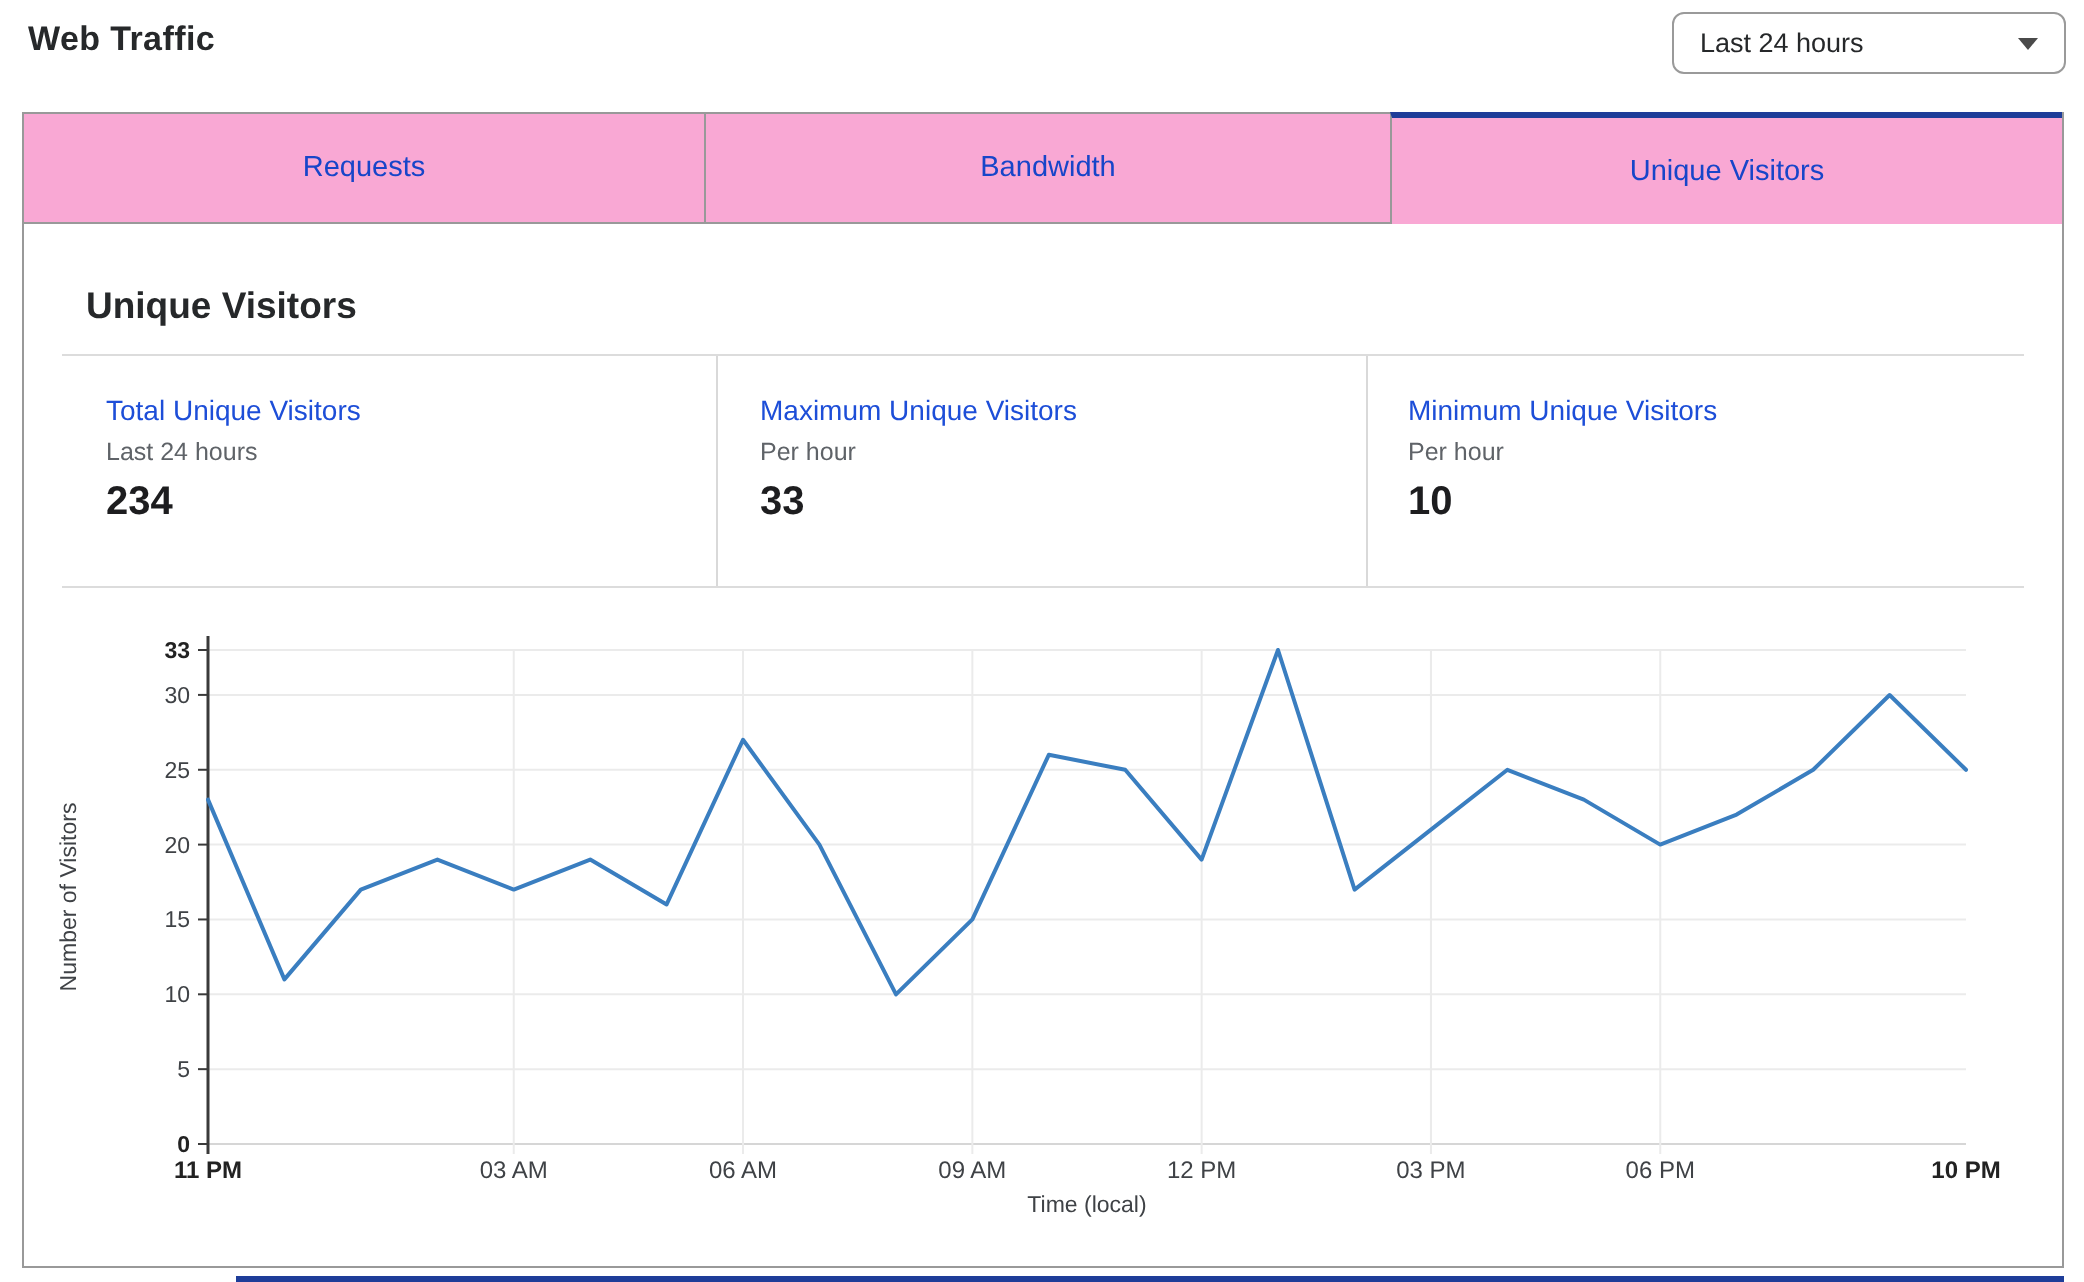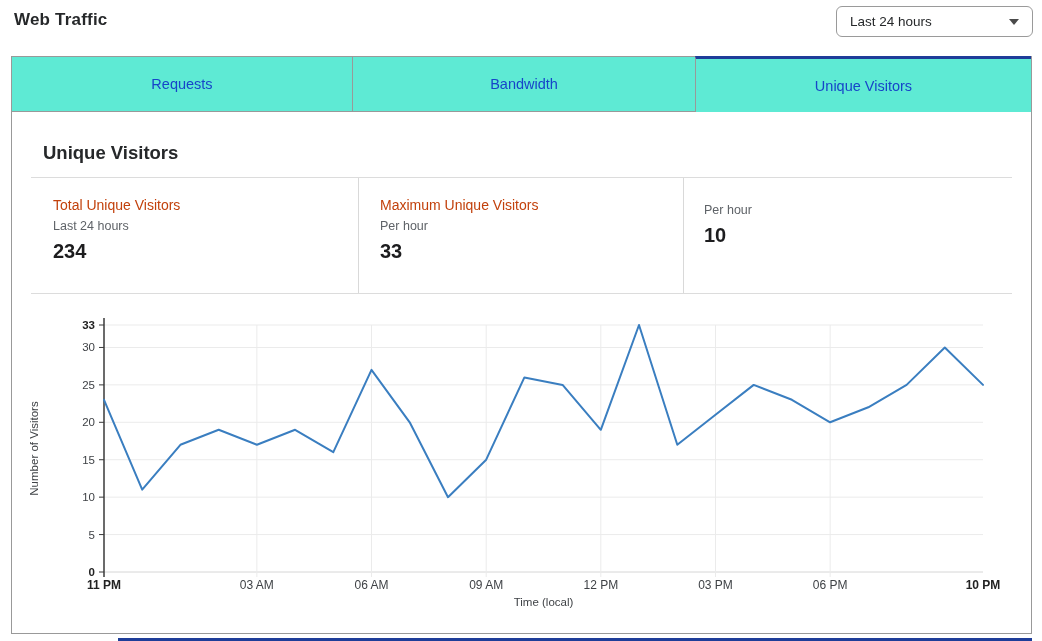--- a/index.html
+++ b/index.html
@@ -17,36 +17,36 @@
   .dropdown .dd-label { font-size:13.5px; color:#26282a; }
   .caret { width:0; height:0; border-left:5px solid transparent;
            border-right:5px solid transparent; border-top:6px solid #4a4a4a; }
 
   .panel { position:absolute; left:11px; top:56px; width:1021px; height:578px;
            border-left:1px solid #999; border-right:1px solid #999;
            border-bottom:1px solid #999; background:#fff; }
 
   .tabs { display:flex; height:56px; }
   .tab { display:flex; align-items:center; justify-content:center;
-         font-size:14.5px; color:#1745c9; cursor:pointer; background:#5eead4; }
+         font-size:14.5px; color:#1745c9; cursor:pointer; background:#f9a8d4; }
   .tab-inactive { border-top:1px solid #999; border-bottom:1px solid #999; }
   .tab-sep { border-left:1px solid #999; }
   .tab-active { border-top:3px solid #1e3d99; }
   .tab-w1 { width:340px; } .tab-w2 { width:343px; } .tab-w3 { width:336px; }
 
   .section-title { margin:30px 0 13px 31px; font-size:18.5px; font-weight:700;
                    color:#26282a; }
   .divider { margin:0 19px; border-top:1px solid #dcdcdc; }
 
   .stats { display:flex; height:115px; }
   .stat-card { padding-top:19px; }
   .stat-card.c1 { width:346px; padding-left:41px; }
   .stat-card.c2 { width:325px; padding-left:21px; border-left:1px solid #d9d9d9; }
   .stat-card.c3 { width:348px; padding-left:20px; border-left:1px solid #d9d9d9; }
-  .stat-label { font-size:14px; color:#c2410c; }
+  .stat-label { font-size:14px; color:#1d4ed8; }
   .stat-sub { font-size:12.5px; color:#5f6368; margin-top:6px; }
   .stat-value { font-size:20px; font-weight:700; color:#1d1d1f; margin-top:7px; }
 
   .chart-area { position:relative; width:1021px; height:346px; }
   .chart-area svg { position:absolute; left:0; top:6px; }
   svg text { font-family:"Liberation Sans","DejaVu Sans",sans-serif; }
 
   .next-tab-line { position:absolute; left:118px; top:638px; width:914px;
                    height:3px; background:#1e3d99; }
 </style>
@@ -84,20 +84,21 @@
         <div class="stat-label">Total Unique Visitors</div>
         <div class="stat-sub">Last 24 hours</div>
         <div class="stat-value">234</div>
       </div>
       <div class="stat-card c2">
         <div class="stat-label">Maximum Unique Visitors</div>
         <div class="stat-sub">Per hour</div>
         <div class="stat-value">33</div>
       </div>
       <div class="stat-card c3">
+        <div class="stat-label">Minimum Unique Visitors</div>
         <div class="stat-sub">Per hour</div>
         <div class="stat-value">10</div>
       </div>
     </div>
 
     <div class="divider"></div>
 
     <div class="chart-area">
       <svg id="chart-svg" width="1021" height="334">
           <line x1="92" y1="234.57575757575756" x2="971" y2="234.57575757575756" stroke="#ebebeb" stroke-width="1"></line>

